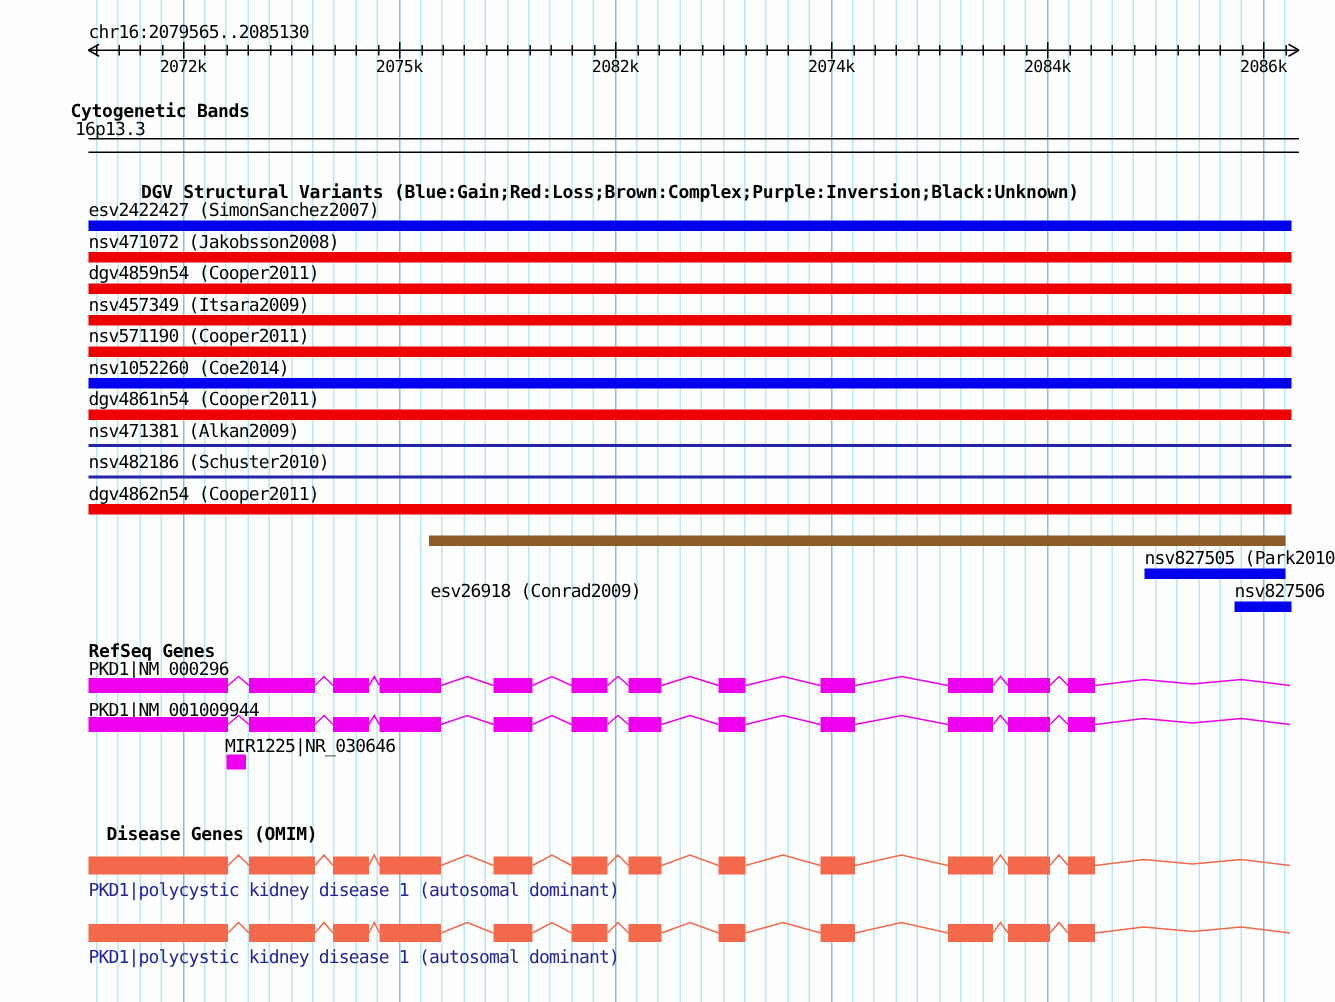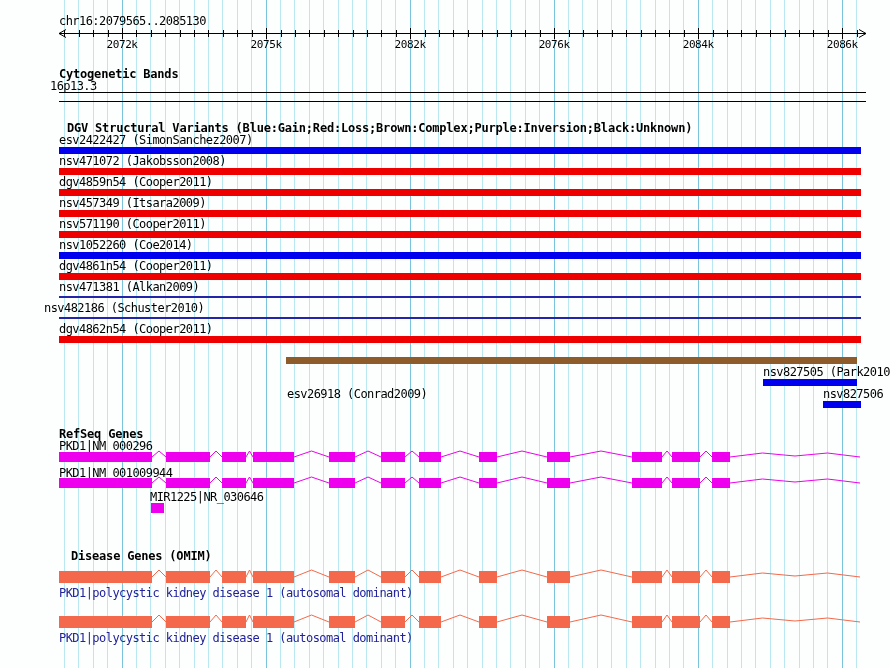--- a/index.html
+++ b/index.html
@@ -140,48 +140,48 @@
       <line x1="799.5" y1="30" x2="799.5" y2="37" stroke="#000000" stroke-width="1"></line>
       <line x1="813.5" y1="30" x2="813.5" y2="37" stroke="#000000" stroke-width="1"></line>
       <line x1="828.5" y1="30" x2="828.5" y2="37" stroke="#000000" stroke-width="1"></line>
       <line x1="842.5" y1="28" x2="842.5" y2="39" stroke="#000000" stroke-width="1"></line>
       <line x1="857.5" y1="30" x2="857.5" y2="37" stroke="#000000" stroke-width="1"></line>
     </svg>
   <div id="tick-labels">
       <div class="abs ticklabel" style="left: 102.059px; top: 38px;">2072k</div>
       <div class="abs ticklabel" style="left: 246.102px; top: 38px;">2075k</div>
       <div class="abs ticklabel" style="left: 390.145px; top: 38px;">2082k</div>
-      <div class="abs ticklabel" style="left: 534.188px; top: 38px;">2076k</div>
+      <div class="abs ticklabel" style="left: 534.188px; top: 38px;">2074k</div>
       <div class="abs ticklabel" style="left: 678.231px; top: 38px;">2084k</div>
       <div class="abs ticklabel" style="left: 822.274px; top: 38px;">2086k</div>
     </div>
 
-  <div class="abs hdr" style="left:59px;top:67px;">Cytogenetic Bands</div>
+  <div class="abs hdr" style="left:47px;top:67px;">Cytogenetic Bands</div>
   <div class="abs lbl" style="left:50px;top:80px;">16p13.3</div>
   <div class="abs" style="left:59px;top:92px;width:807px;height:8px;border-top:1px solid #000;border-bottom:1px solid #000;"></div>
 
-  <div class="abs hdr" style="left:47px;top:121px;padding-left:20px;">DGV Structural Variants (Blue:Gain;Red:Loss;Brown:Complex;Purple:Inversion;Black:Unknown)</div>
+  <div class="abs hdr" style="left:74px;top:121px;padding-left:20px;">DGV Structural Variants (Blue:Gain;Red:Loss;Brown:Complex;Purple:Inversion;Black:Unknown)</div>
   <div id="dgv-track">
       <div class="abs lbl" style="left: 59px; top: 134px;">esv2422427 (SimonSanchez2007)</div>
       <div class="bar" style="left: 59px; width: 802px; top: 147px; height: 7px; background: rgb(0, 0, 238);"></div>
       <div class="abs lbl" style="left: 59px; top: 155px;">nsv471072 (Jakobsson2008)</div>
       <div class="bar" style="left: 59px; width: 802px; top: 168px; height: 7px; background: rgb(238, 0, 0);"></div>
       <div class="abs lbl" style="left: 59px; top: 176px;">dgv4859n54 (Cooper2011)</div>
       <div class="bar" style="left: 59px; width: 802px; top: 189px; height: 7px; background: rgb(238, 0, 0);"></div>
       <div class="abs lbl" style="left: 59px; top: 197px;">nsv457349 (Itsara2009)</div>
       <div class="bar" style="left: 59px; width: 802px; top: 210px; height: 7px; background: rgb(238, 0, 0);"></div>
       <div class="abs lbl" style="left: 59px; top: 218px;">nsv571190 (Cooper2011)</div>
       <div class="bar" style="left: 59px; width: 802px; top: 231px; height: 7px; background: rgb(238, 0, 0);"></div>
       <div class="abs lbl" style="left: 59px; top: 239px;">nsv1052260 (Coe2014)</div>
       <div class="bar" style="left: 59px; width: 802px; top: 252px; height: 7px; background: rgb(0, 0, 238);"></div>
       <div class="abs lbl" style="left: 59px; top: 260px;">dgv4861n54 (Cooper2011)</div>
       <div class="bar" style="left: 59px; width: 802px; top: 273px; height: 7px; background: rgb(238, 0, 0);"></div>
       <div class="abs lbl" style="left: 59px; top: 281px;">nsv471381 (Alkan2009)</div>
       <div class="bar" style="left: 59px; width: 802px; top: 296px; height: 2px; background: rgb(36, 36, 168);"></div>
-      <div class="abs lbl" style="left: 44px; top: 302px;">nsv482186 (Schuster2010)</div>
+      <div class="abs lbl" style="left: 59px; top: 302px;">nsv482186 (Schuster2010)</div>
       <div class="bar" style="left: 59px; width: 802px; top: 317px; height: 2px; background: rgb(36, 36, 168);"></div>
       <div class="abs lbl" style="left: 59px; top: 323px;">dgv4862n54 (Cooper2011)</div>
       <div class="bar" style="left: 59px; width: 802px; top: 336px; height: 7px; background: rgb(238, 0, 0);"></div>
       <div class="abs lbl" style="left: 287px; top: 344px; margin-top: 44px;">esv26918 (Conrad2009)</div>
       <div class="bar" style="left: 286px; width: 571px; top: 357px; height: 7px; background: rgb(142, 91, 42);"></div>
       <div class="abs lbl" style="left: 763px; top: 366px;">nsv827505 (Park2010)</div>
       <div class="bar" style="left: 763px; width: 94px; top: 379px; height: 7px; background: rgb(0, 0, 238);"></div>
       <div class="abs lbl" style="left: 823px; top: 388px;">nsv827506 (Park2010)</div>
       <div class="bar" style="left: 823px; width: 38px; top: 401px; height: 7px; background: rgb(0, 0, 238);"></div>
     </div>

